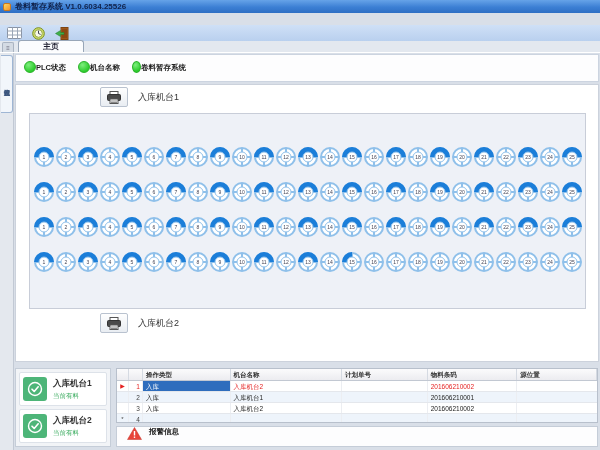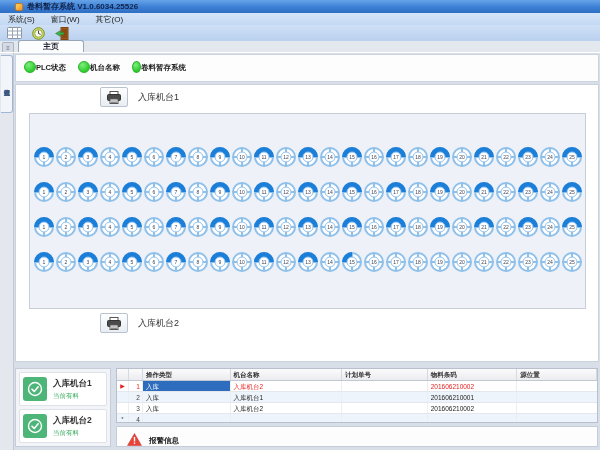--- a/index.html
+++ b/index.html
@@ -3,21 +3,21 @@
 <meta charset="utf-8">
 <style>
   * { margin:0; padding:0; box-sizing:border-box; }
   html,body { width:600px; height:450px; overflow:hidden; }
   body { font-family:"Liberation Sans", sans-serif; font-size:8px; color:#222; }
   .screen { position:absolute; top:0; left:0; width:600px; height:450px; background:#d9dfe8; }
 
   
   .titlebar { position:absolute; top:0; left:0; width:600px; height:13px;
     background:linear-gradient(180deg,#66a3e8 0%,#3c7fd4 55%,#2e6fc4 100%);
-    display:flex; align-items:center; padding-left:15px; }
+    display:flex; align-items:center; padding-left:3px; }
   .app-icon { width:8px; height:8px; border-radius:2px; margin-right:4px;
     background:linear-gradient(135deg,#ffd75e,#f0922b); border:1px solid #c8781e; }
   .title-text { font-size:8px; color:#10224a; font-weight:bold; }
 
   
   .menubar { position:absolute; top:13px; left:0; width:600px; height:12px;
     background:linear-gradient(180deg,#d6e5f8,#c3d8f2); display:flex; align-items:center; }
   .menu-item { padding:0 8px; font-size:8px; color:#1a1a1a; cursor:default; }
 
   
@@ -98,38 +98,33 @@
   .t-row.header .t-cell { border-right:1px solid #d5dae2; }
   .t-cell.ind { width:12px; text-align:center; padding:0; color:#444; font-size:6px; }
   .t-cell.idx { width:14px; text-align:right; padding:0 2px 0 0; color:#444; }
   .t-cell.c-op { width:88px; } .t-cell.c-ma { width:112px; } .t-cell.c-pl { width:86px; }
   .t-cell.c-bc { width:90px; } .t-cell.c-sr { width:80px; border-right:none; }
   .t-row.alert .t-cell { color:#e52222; }
   .t-cell.sel { background:#2e6dbd; color:#fff !important; }
 
   
   .alarm-bar { position:absolute; top:426px; left:116px; width:482px; height:21px;
-    background:#fdfdfe; border:1px solid #c5cdd8; display:flex; align-items:flex-end; padding-left:10px; }
+    background:#fdfdfe; border:1px solid #c5cdd8; display:flex; align-items:flex-start; padding-left:10px; }
   .alarm-label { margin-left:7px; font-size:7.5px; font-weight:bold; color:#222; }
 </style>
 </head>
 <body>
 
 <div class="screen">
 
   <div class="titlebar">
     <div class="app-icon"></div>
     <div class="title-text">卷料暂存系统 V1.0.6034.25526</div>
   </div>
 
-  <div class="menubar">
-    <div class="menu-item">系统(S)</div>
-    <div class="menu-item">窗口(W)</div>
-    <div class="menu-item">其它(O)</div>
-  </div>
 
   <div class="toolbar">
     <div class="tool-btn">
       <svg width="15" height="12" viewBox="0 0 15 12">
         <rect x="0.5" y="0.5" width="14" height="11" rx="1" fill="#fff" stroke="#8a94a4"></rect>
         <line x1="0.5" y1="4" x2="14.5" y2="4" stroke="#9aa6b6"></line>
         <line x1="0.5" y1="8" x2="14.5" y2="8" stroke="#9aa6b6"></line>
         <line x1="5.5" y1="0.5" x2="5.5" y2="11.5" stroke="#9aa6b6"></line>
         <line x1="10.5" y1="0.5" x2="10.5" y2="11.5" stroke="#9aa6b6"></line>
       </svg>

